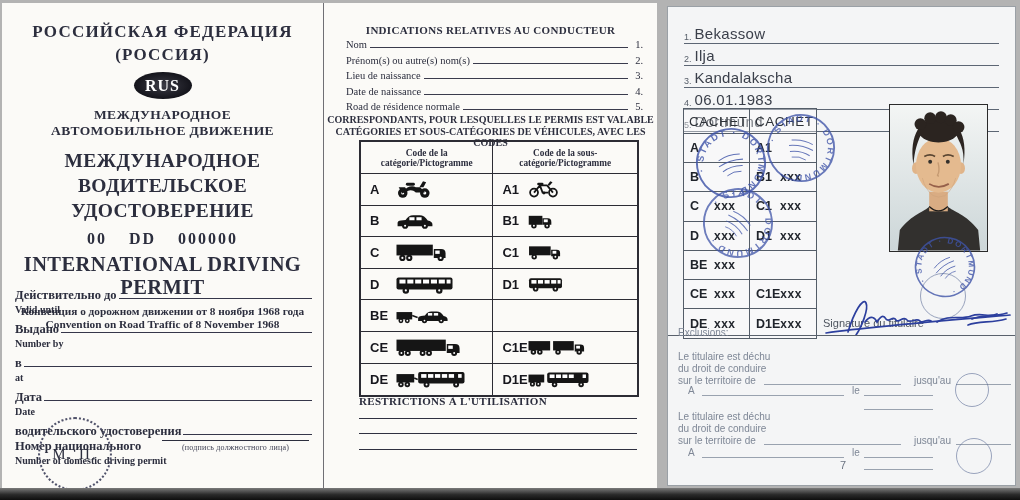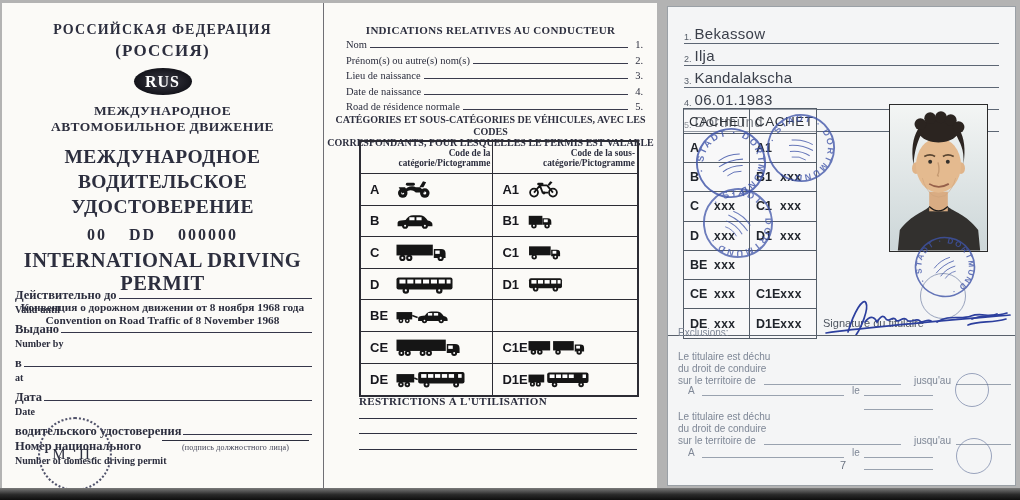--- a/index.html
+++ b/index.html
@@ -8,21 +8,21 @@
         font-family:"Liberation Serif",serif;color:#2c2e3e;}
   .page{position:absolute;top:3px;height:485px;background:#fbfaf7;}
   #left-page{left:2px;width:321px;}
   #mid-page{left:323px;width:334px;border-left:1px solid #6f6f74;}
   #right-page{left:667px;top:6px;width:349px;height:480px;background:#f4f5f6;border:1px solid #9aa0a6;}
   #bottom-strip{position:absolute;left:0;right:0;bottom:0;height:12px;
      background:linear-gradient(#7a7a7a,#2a2a2a 55%,#0e0e0e);}
 
   
   #left-page{text-align:center;}
-  .lp-title{font-weight:bold;font-size:14px;letter-spacing:1.2px;margin-top:19px;}
+  .lp-title{font-weight:bold;font-size:17px;letter-spacing:1.2px;margin-top:19px;}
   .lp-sub{font-weight:bold;font-size:17px;letter-spacing:1.2px;margin-top:3px;}
   #rus-badge{display:inline-flex;align-items:center;justify-content:center;margin-top:7px;
      width:58px;height:27px;border-radius:50%;background:radial-gradient(#3c3c46,#14141b 70%);
      color:#fff;font-weight:bold;font-size:16px;letter-spacing:1px;}
   .lp-move{font-weight:bold;font-size:13.5px;letter-spacing:.4px;line-height:16px;}
   .lp-move-wrap{margin-top:8px;}
   .lp-big{font-weight:bold;font-size:19.5px;letter-spacing:.4px;line-height:25px;}
   .lp-big-wrap{margin-top:9px;}
   .lp-serial{font-weight:bold;font-size:16px;letter-spacing:2px;word-spacing:16px;margin-top:7px;}
   .lp-en-title{font-weight:bold;font-size:20.5px;letter-spacing:.4px;margin-top:5px;}
@@ -45,21 +45,21 @@
      font-weight:bold;font-size:11px;letter-spacing:.3px;}
   #mid-fields{position:absolute;left:22px;right:14px;top:36px;}
   .mf{display:flex;align-items:baseline;height:15.6px;font-size:10.5px;}
   .mf-label{white-space:nowrap;}
   .mf-ul{flex:1;border-bottom:1px solid #3a3b4c;height:9px;margin:0 3px;}
   .mf-num{width:12px;text-align:right;}
   #cat-title{position:absolute;left:0;right:0;top:111px;text-align:center;
      font-weight:bold;font-size:10px;line-height:11.5px;}
   #veh-table{position:absolute;left:35px;top:137px;width:280px;border:2px solid #2c2c34;}
   #veh-head{display:grid;grid-template-columns:48% 52%;}
-  .vh-cell{font-weight:bold;font-size:9.3px;text-align:right;padding:6px 2px 5px;
+  .vh-cell{font-weight:bold;font-size:9.3px;text-align:center;padding:6px 2px 5px;
      border-bottom:1px solid #2c2c34;}
   .vh-cell:first-child{border-right:1px solid #2c2c34;}
   .vrow{display:grid;grid-template-columns:48% 52%;height:31.6px;}
   .vcell{display:flex;align-items:center;padding-left:9px;border-bottom:1px solid #2c2c34;}
   .vcell:first-child{border-right:1px solid #2c2c34;}
   .vrow:last-child .vcell{border-bottom:none;}
   .vcode{font-family:"Liberation Sans",sans-serif;font-weight:bold;font-size:13px;color:#17171d;
      min-width:26px;}
   .veh{fill:#151515;flex:0 0 auto;}
   .veh-motorcycle{width:36px;height:20px;}
@@ -389,22 +389,22 @@
           <span class="mf-ul"></span>
           <span class="mf-num">4.</span>
         </div>
         <div class="mf">
           <span class="mf-label">Road de résidence normale</span>
           <span class="mf-ul"></span>
           <span class="mf-num">5.</span>
         </div>
       </div>
     <div id="cat-title">
+      <div>CORRESPONDANTS, POUR LESQUELLES LE PERMIS EST VALABLE</div>
       <div>CATÉGORIES ET SOUS-CATÉGORIES DE VÉHICULES, AVEC LES CODES</div>
-      <div>CORRESPONDANTS, POUR LESQUELLES LE PERMIS EST VALABLE</div>
     </div>
     <div id="veh-table">
       <div id="veh-head">
         <div class="vh-cell">Code de la catégorie/Pictogramme</div>
         <div class="vh-cell">Code de la sous-catégorie/Pictogramme</div>
       </div>
       <div id="veh-body">
           <div class="vrow">
             <div class="vcell">
               <span class="vcode">A</span>

